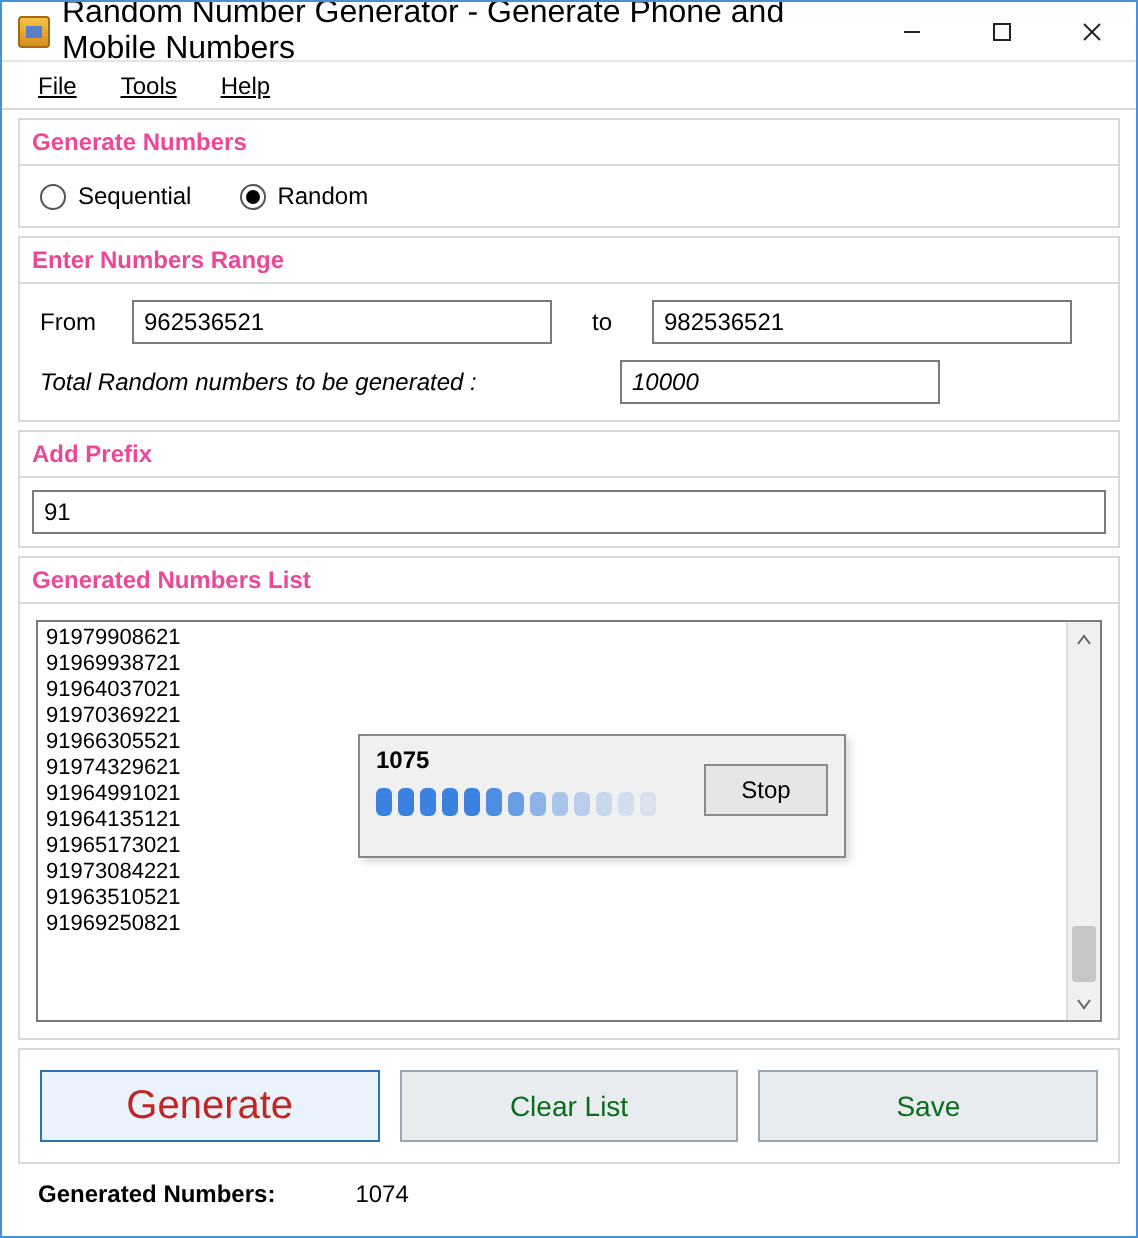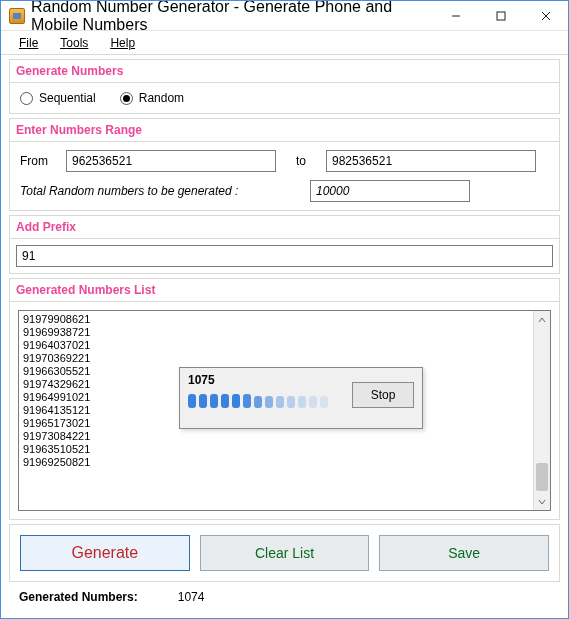--- a/index.html
+++ b/index.html
@@ -156,21 +156,21 @@
   .big-btn {
     flex:1; height:36px; border:1px solid #9aa7b3;
     background:#e8ecef;
     display:flex;align-items:center;justify-content:center;
     font-size:14px;
   }
   .big-btn.generate {
     background:#eaf3fb;
     border:1px solid #2f6fb3;
     color:#c02626;
-    font-size:16px;
+    font-size:20px;
   }
   .big-btn.green { color:#0a6b1f; }
   .statusbar {
     display:flex; align-items:center;
     padding: 4px 10px 6px 10px;
     gap: 40px;
     font-size: 12px;
   }
   .statusbar .slabel { font-weight:bold; }
 </style>

